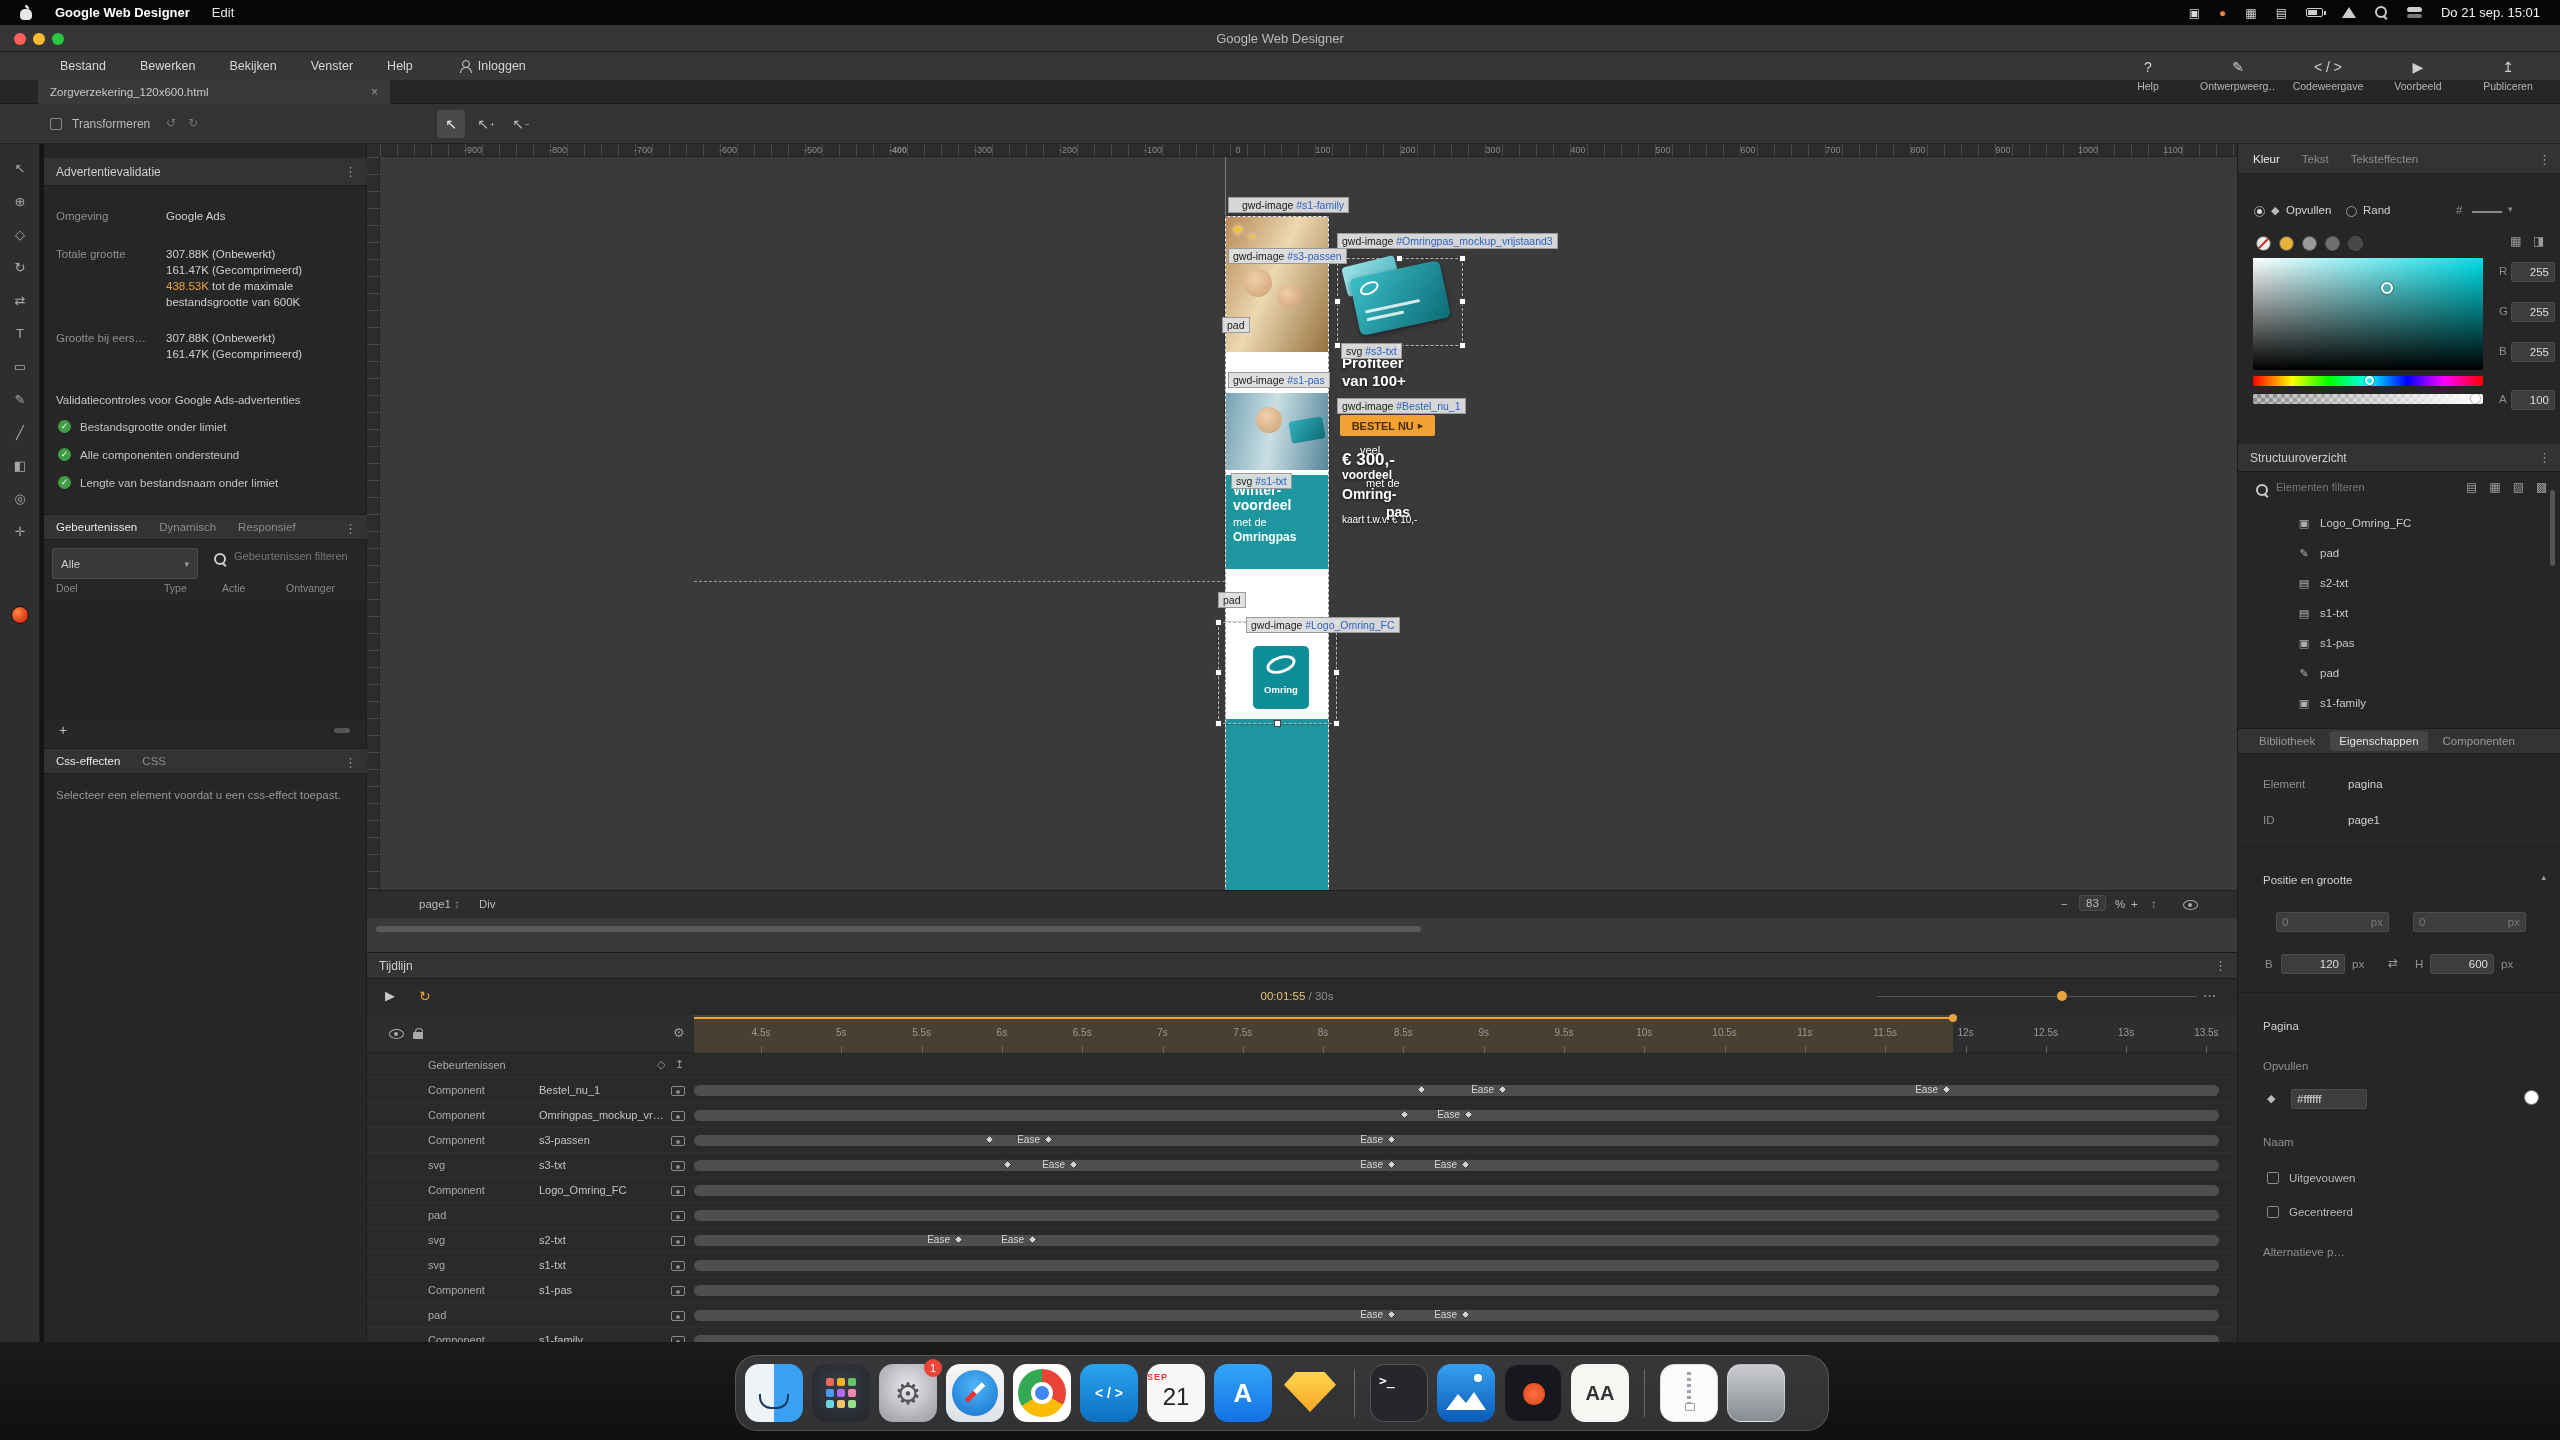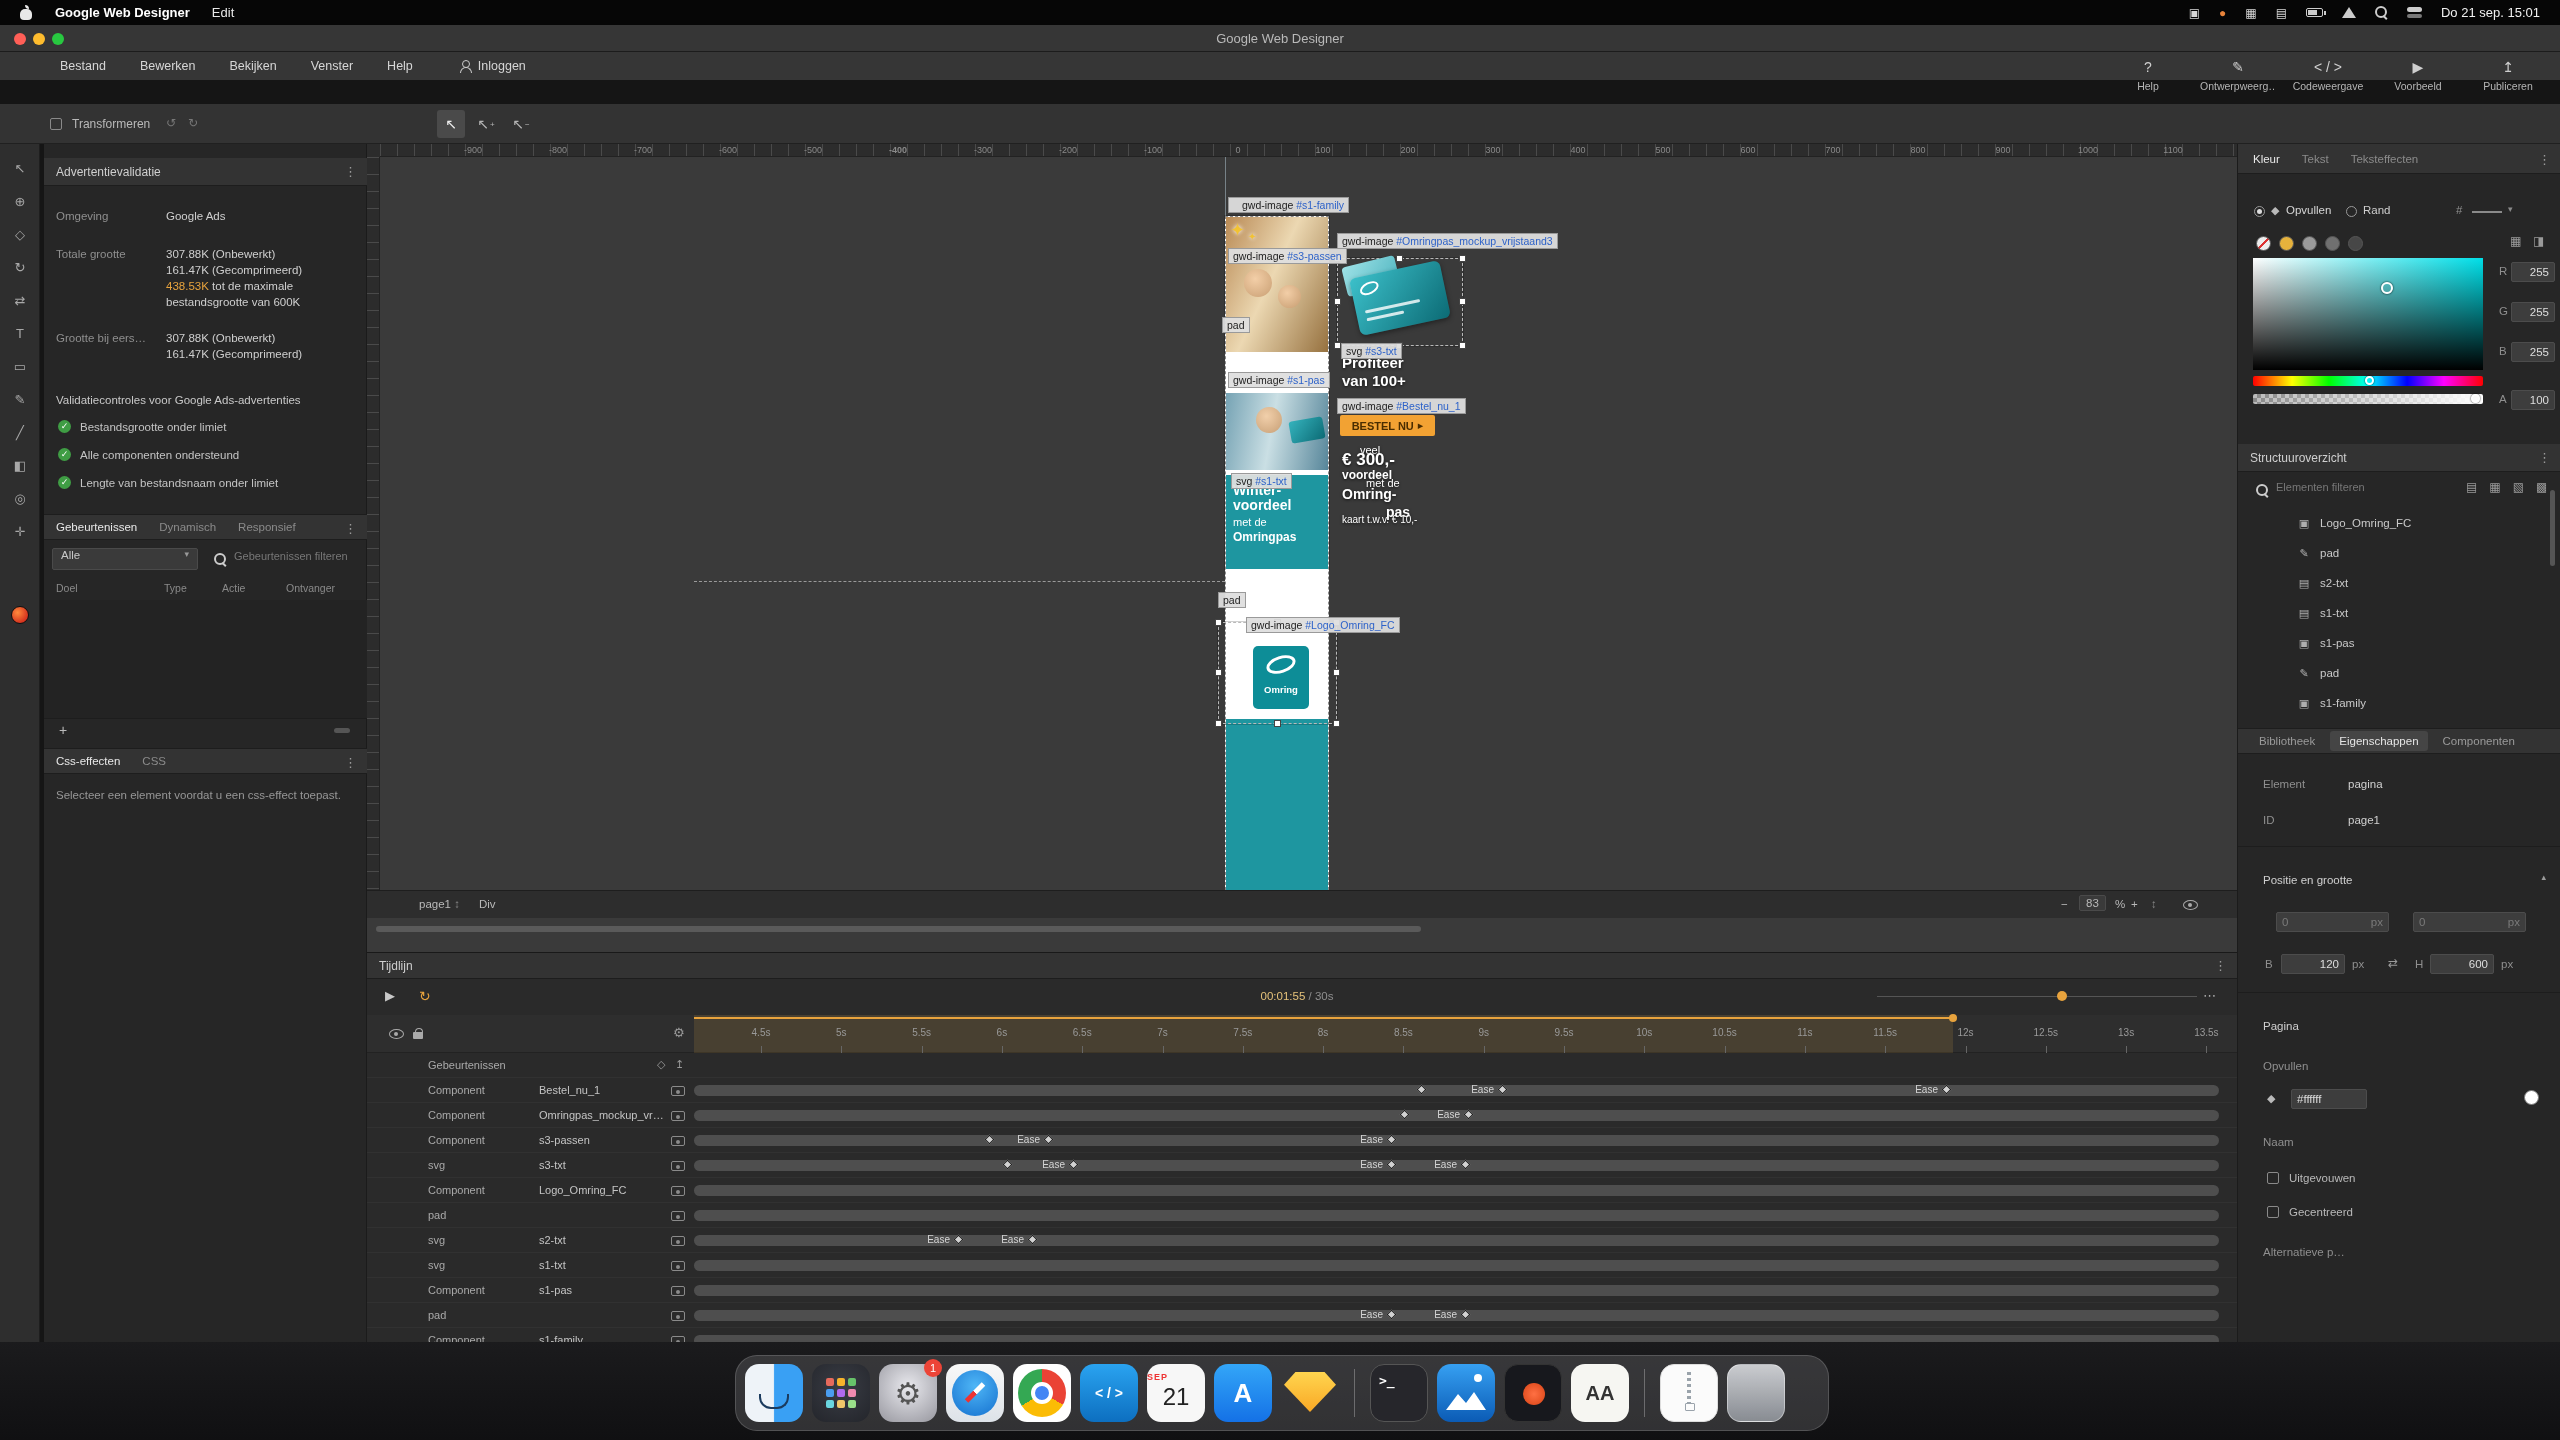--- a/index.html
+++ b/index.html
@@ -68,21 +68,21 @@
   .kebab{position:absolute;right:10px;top:6px;color:#9a9a9a;font-size:13px}
   .lbl{position:absolute;color:#8f8f8f;font-size:11.5px}
   .val{position:absolute;color:#cfcfcf;font-size:11.5px}
   .accent{color:#e8a33d}
   .checkrow{position:absolute;left:14px;display:flex;align-items:center;gap:9px}
   .checkdot{width:13px;height:13px;border-radius:50%;background:#3f9d44;color:#fff;font-size:9px;line-height:13px;text-align:center}
   .checklbl{color:#c4c4c4;font-size:11.5px}
   .ptabbar{position:absolute;left:0;width:323px;height:26px;background:#333;border-top:1px solid #1d1d1d;border-bottom:1px solid #1d1d1d;display:flex;align-items:center;gap:22px;padding-left:12px}
   .ptab{color:#8b8b8b;font-size:11.5px}
   .ptab.active{color:#e8e8e8}
-  .dropdown{position:absolute;display:flex;background:#3a3a3a;border:1px solid #4a4a4a;border-radius:2px;color:#c9c9c9;font-size:11.5px;padding:0 8px;height:22px}
+  .dropdown{position:absolute;display:flex;align-items:center;background:#3a3a3a;border:1px solid #4a4a4a;border-radius:2px;color:#c9c9c9;font-size:11.5px;padding:0 8px;height:31px}
   .dropdown .dd-caret{margin-left:auto;color:#9a9a9a;font-size:9px}
   .search-input{background:transparent;border:none;outline:none;color:#ccc;font-size:11px;font-family:inherit;width:120px}
   .search-input::placeholder{color:#777}
   .evcol{position:absolute;top:0;color:#8a8a8a;font-size:10.5px}
   #evlist{position:absolute;left:0;width:323px;background:#232323}
   .plusbtn{position:absolute;color:#bbb;font-size:14px;width:18px;height:18px;text-align:center;line-height:17px}
   .minibar{position:absolute;height:5px;background:#555;border-radius:3px}
 
   
   #canvas{position:absolute;left:367px;top:144px;width:1870px;height:808px;background:#3a3a3a;overflow:hidden;z-index:20}
@@ -299,20 +299,26 @@
       <div class="vaction">
         <span class="vicon">▶</span>
         <span class="vlabel">Voorbeeld</span>
       </div>
       <div class="vaction">
         <span class="vicon">↥</span>
         <span class="vlabel">Publiceren</span>
       </div>
     </div>
 
+  <div id="tabrow">
+    <div id="tab1">
+      <span class="tab-label">Zorgverzekering_120x600.html</span>
+      <span class="tab-close">×</span>
+    </div>
+  </div>
 
   <div id="optionsbar">
     <span class="cbox" style="position:absolute;left:50px;top:14px"></span>
     <span class="opt-label" style="position:absolute;left:72px;top:13px">Transformeren</span>
     <span style="position:absolute;left:166px;top:12px;color:#777">↺</span>
     <span style="position:absolute;left:188px;top:12px;color:#777">↻</span>
     <div class="toolbtn active" style="left:437px">↖</div>
     <div class="toolbtn" style="left:472px">↖<sup>+</sup></div>
     <div class="toolbtn" style="left:507px">↖<sup>−</sup></div>
   </div>

